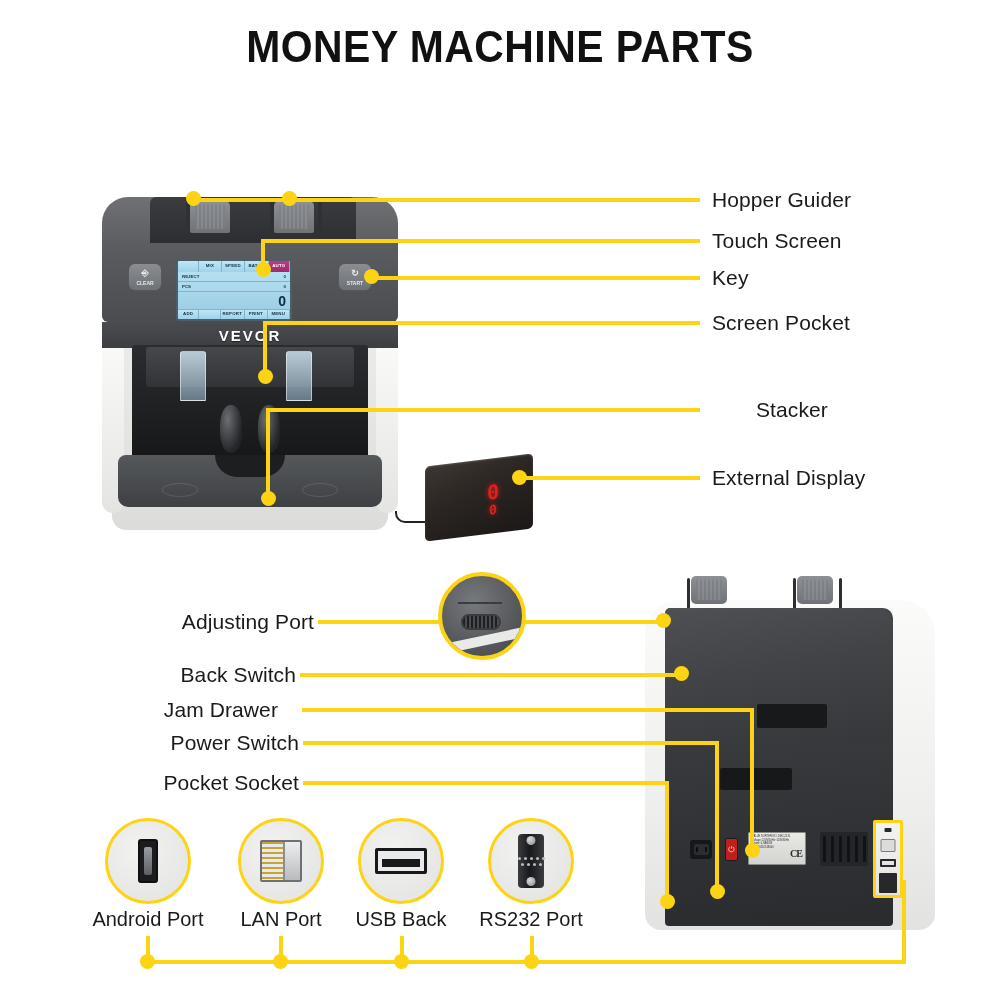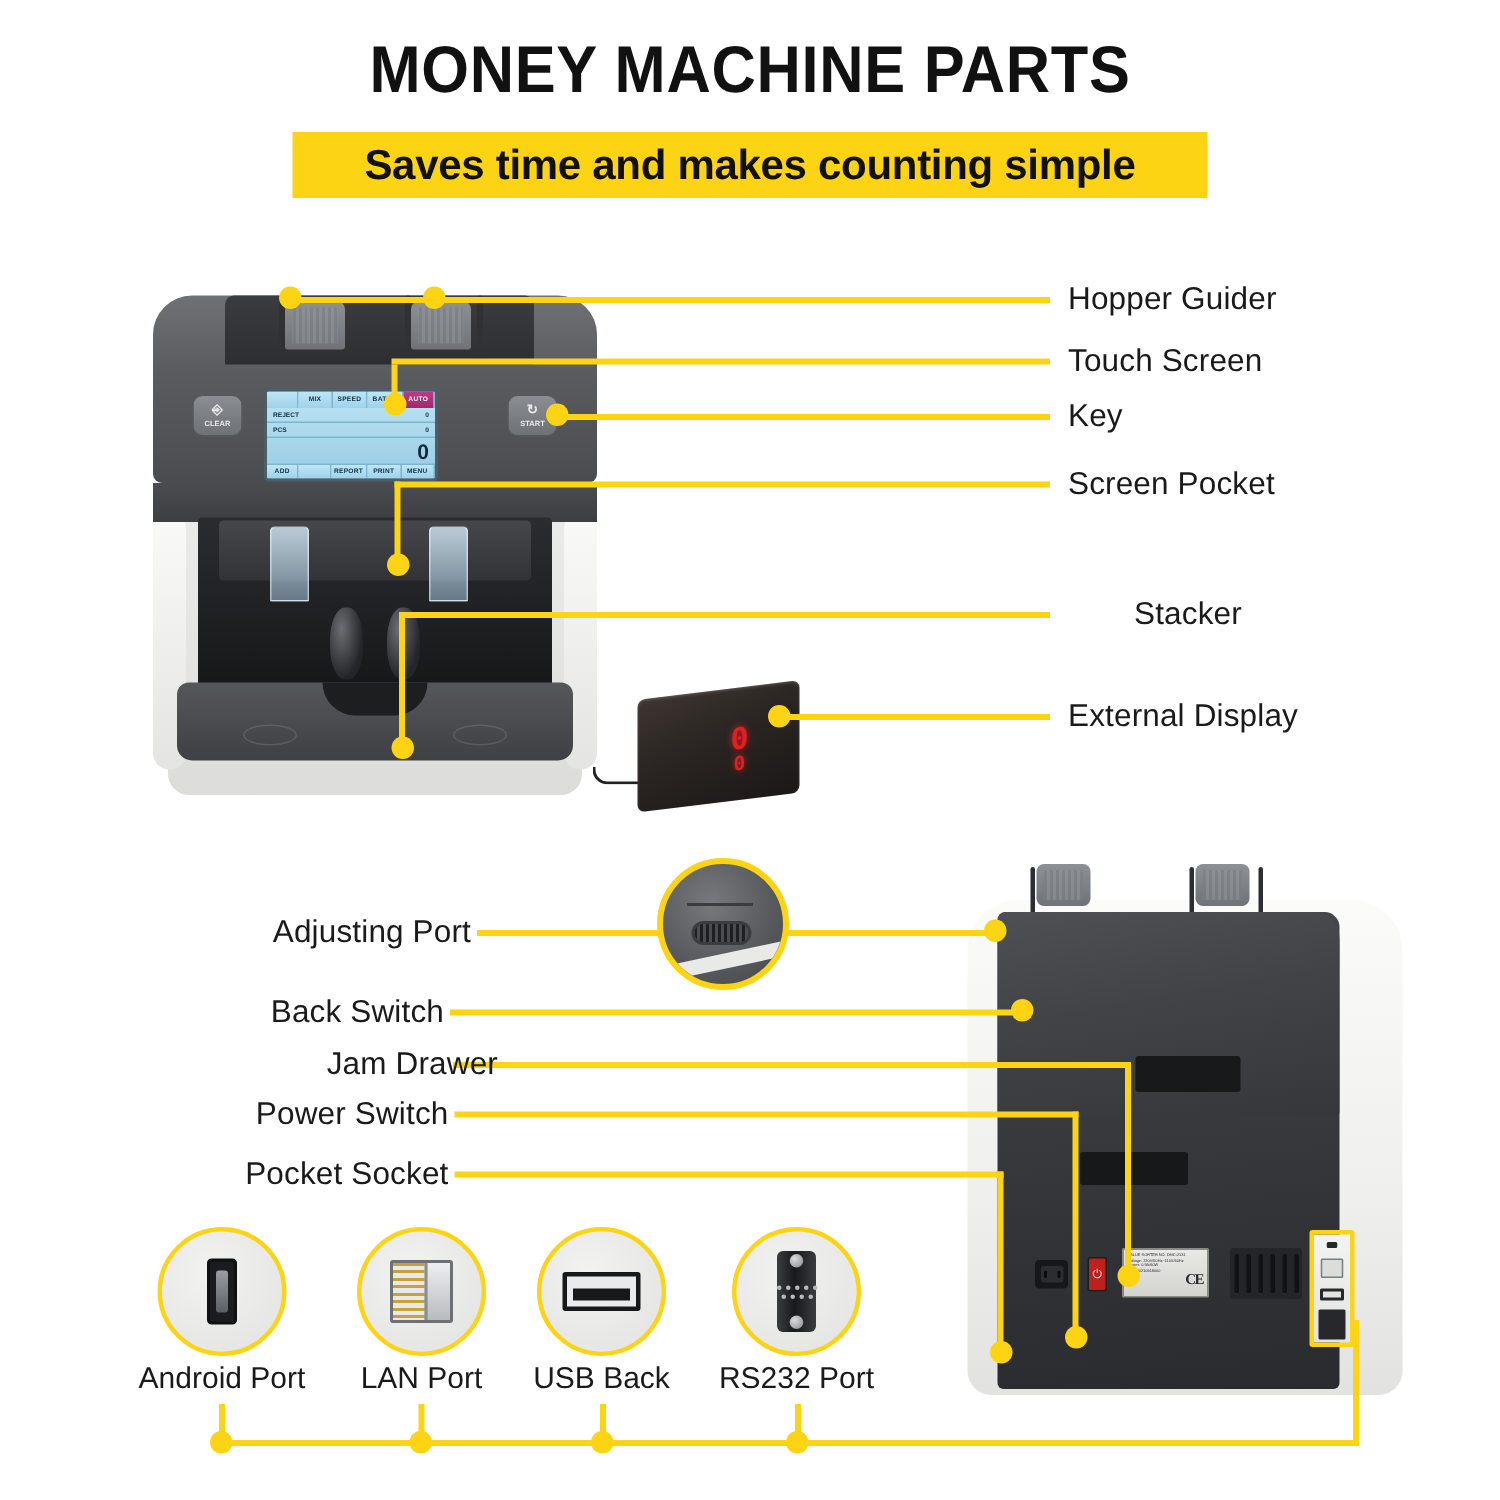--- a/index.html
+++ b/index.html
@@ -360,23 +360,20 @@
     background:radial-gradient(circle at 35% 35%,#d9dbdd,#85888b);
   }
 </style>
 </head>
 <body>
 
 <div class="stage">
 
   <div class="abs" id="title">MONEY MACHINE PARTS</div>
 
-  <div class="abs" id="subtitle-band">
-    <span id="subtitle-text">Saves time and makes counting simple</span>
-  </div>
 
   <div class="abs" id="front-machine">
     <div class="mf-body"></div>
 
     <div class="mf-sidepanel abs" style="left:2px;"></div>
     <div class="mf-sidepanel abs" style="right:2px;"></div>
 
     <div class="mf-top">
       <div class="mf-hopper-well">
         <div class="mf-guider-arm" style="left:36px;"></div>
@@ -421,20 +418,21 @@
         </div>
       </div>
 
       <div class="mf-btn" style="right:26px; top:66px;">
         <span class="glyph">↻</span>
         <span>START</span>
       </div>
     </div>
 
     <div class="mf-lower"></div>
+    <div class="mf-brand">VEVOR</div>
 
     <div class="mf-stacker-bay"></div>
     <div class="mf-reject-shelf"></div>
     <div class="mf-clear-stack abs" style="left:80px;"></div>
     <div class="mf-clear-stack abs" style="left:186px;"></div>
     <div class="mf-roller abs" style="left:120px;"></div>
     <div class="mf-roller abs" style="left:158px;"></div>
 
     <div class="mf-base">
       <div class="mf-base-notch abs" style="left:97px;"></div>
@@ -551,21 +549,21 @@
   <div class="abs lead-h" style="left:303px; top:741px; width:416px;"></div>
   <div class="abs lead-v" style="left:715px; top:741px; height:150px;"></div>
   <div class="abs dot" style="left:710px; top:884px;"></div>
 
   <div class="abs lead-h" style="left:303px; top:781px; width:366px;"></div>
   <div class="abs lead-v" style="left:665px; top:781px; height:120px;"></div>
   <div class="abs dot" style="left:660px; top:894px;"></div>
 
   <div class="abs callout left" style="right:686px; top:610px;">Adjusting Port</div>
   <div class="abs callout left" style="right:704px; top:663px;">Back Switch</div>
-  <div class="abs callout left" style="right:668px; top:698px;">Jam Drawer</div>
+  <div class="abs callout left" style="right:722px; top:698px;">Jam Drawer</div>
   <div class="abs callout left" style="right:701px; top:731px;">Power Switch</div>
   <div class="abs callout left" style="right:701px; top:771px;">Pocket Socket</div>
 
   <div class="port-circle" style="left:105px; top:818px;">
     <div class="pg-micro"></div>
   </div>
   <div class="port-circle" style="left:238px; top:818px;">
     <div class="pg-rj45">
       <div class="pins"></div>
         <div class="clip"></div>

